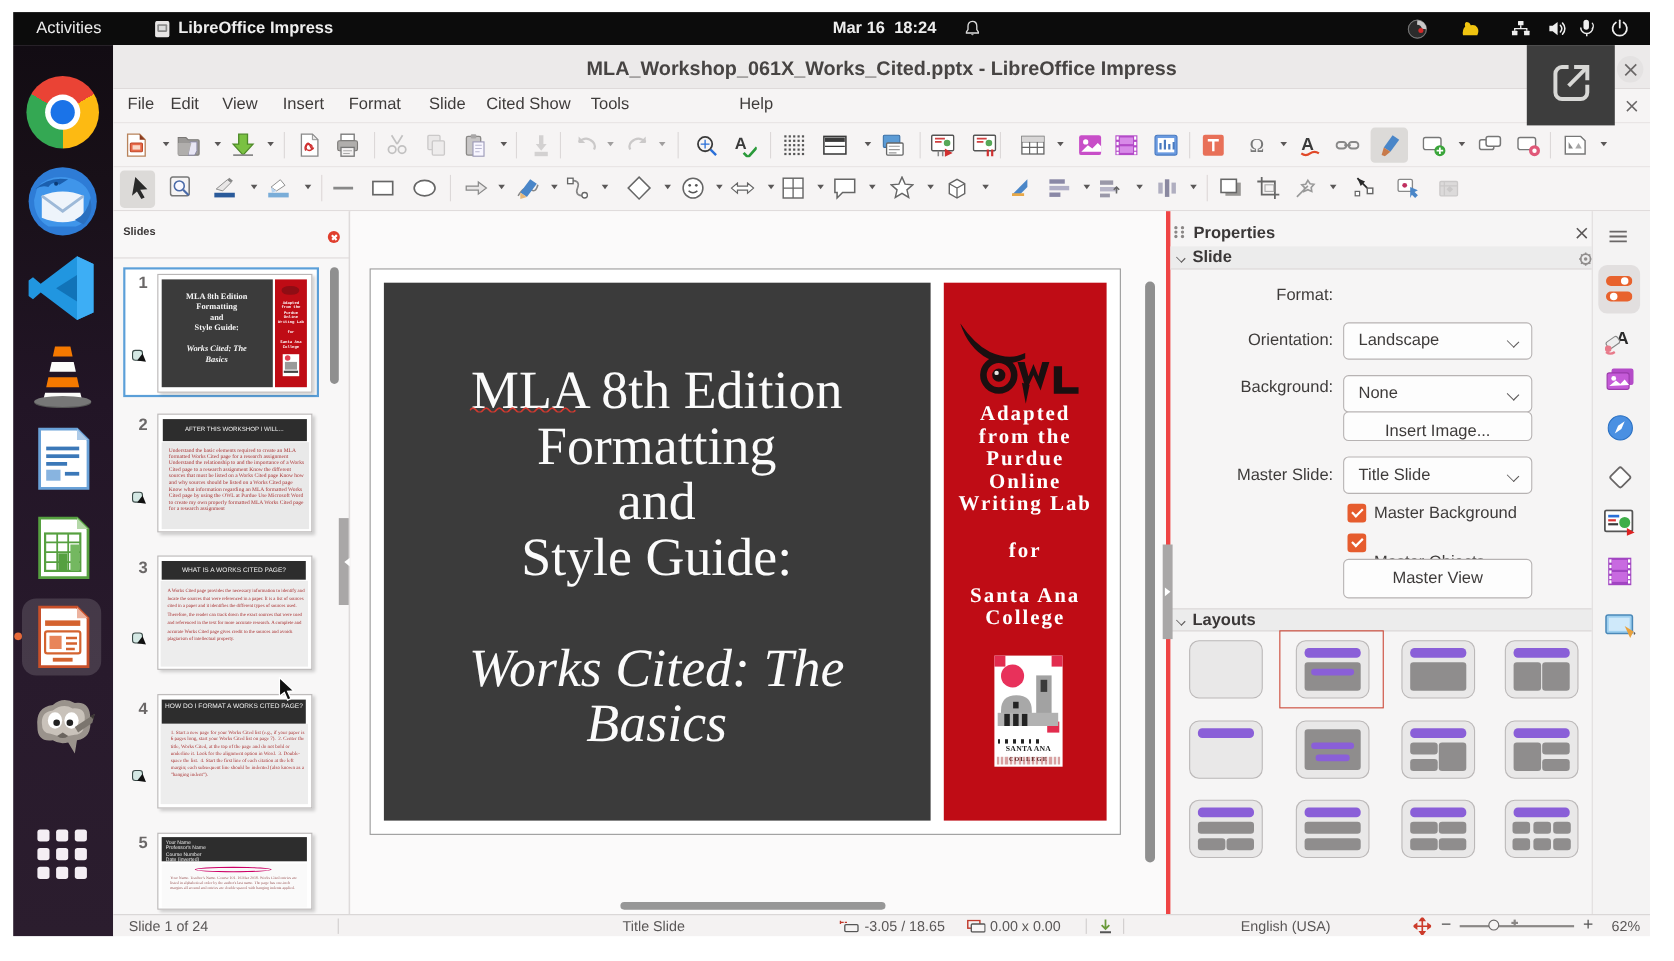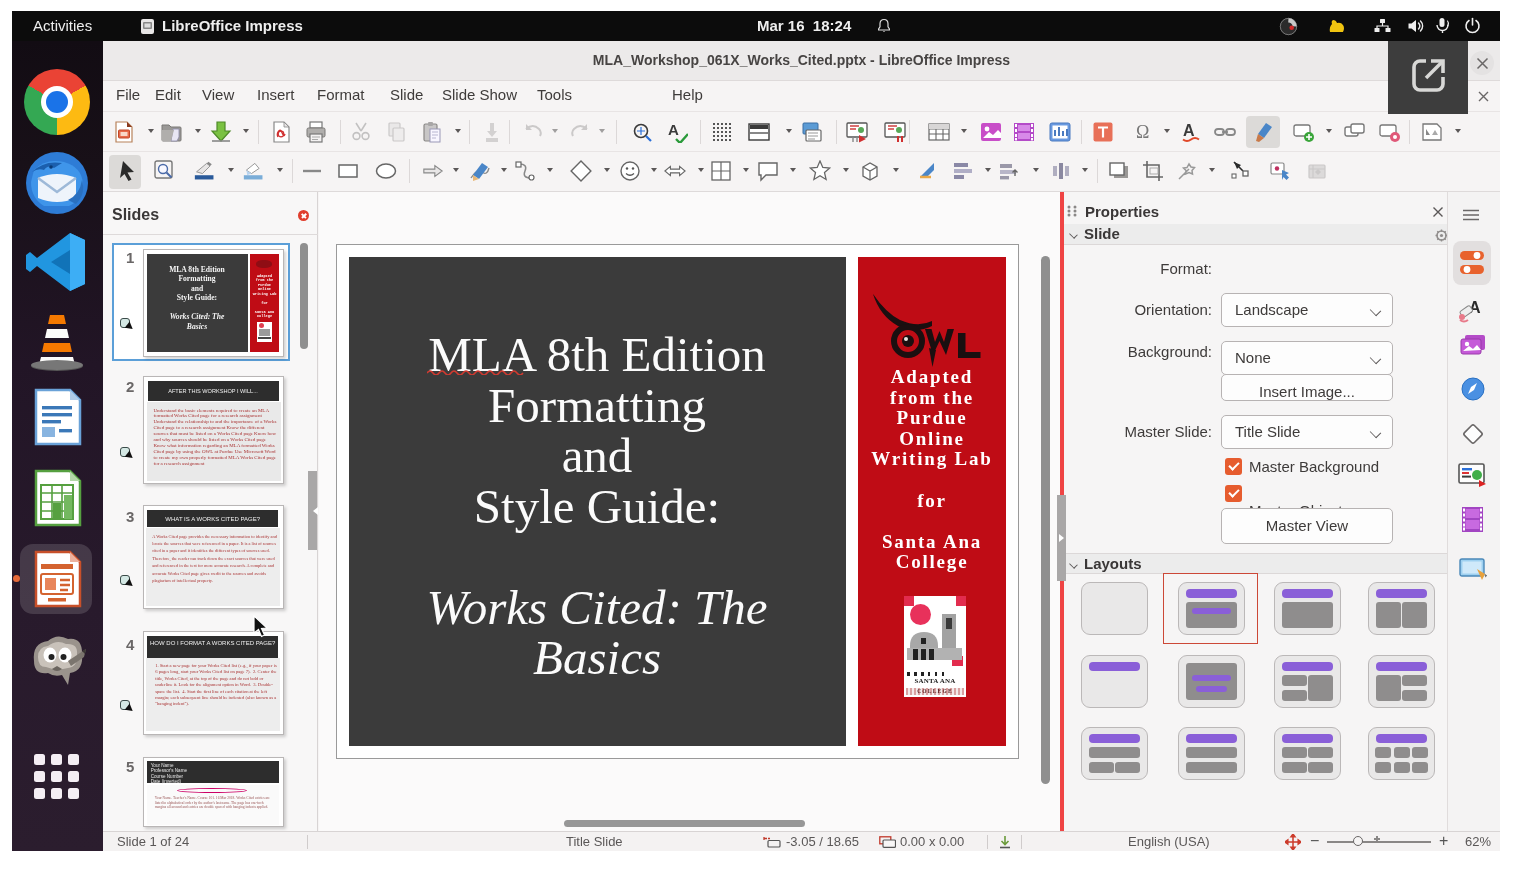--- a/index.html
+++ b/index.html
@@ -6,28 +6,28 @@
 .ab{position:absolute;}
 
 #topbar{position:absolute;left:0;top:0;width:1488px;height:30px;background:#0c0c0c;color:#eee;font-size:15px;}
 #topbar .it{position:absolute;top:4.5px;line-height:20px;}
 
 #dock{position:absolute;left:0;top:30px;width:91px;height:810px;background:linear-gradient(180deg,#120c13 0%,#181018 15%,#221526 40%,#281a2c 70%,#2b1d2e 100%);}
 .dicon{position:absolute;left:12px;width:66px;height:66px;}
 
 #win{position:absolute;left:91px;top:30px;width:1397px;height:810px;background:#f6f4f4;}
 #tbar{position:absolute;left:0;top:0;width:1397px;height:40px;background:#eceaea;border-bottom:1px solid #dedada;}
-#tbar .t{position:absolute;width:100%;text-align:center;top:11px;font-weight:700;font-size:14px;color:#474443;}
+#tbar .t{position:absolute;width:100%;text-align:center;top:11px;font-weight:700;font-size:18px;color:#474443;}
 #menu{position:absolute;left:0;top:40px;width:1397px;height:30px;background:#f6f4f4;font-size:15px;color:#3e3b3a;}
 #menu span{position:absolute;top:5px;}
 #tb1{position:absolute;left:0;top:70px;width:1397px;height:40px;background:#f6f4f4;border-top:1px solid #e8e4e4;}
 #tb2{position:absolute;left:0;top:110px;width:1397px;height:41px;background:#f6f4f4;border-top:1px solid #e8e4e4;border-bottom:1px solid #dedada;}
 
 #spanel{position:absolute;left:0;top:151px;width:215px;height:639px;background:#f8f7f7;border-right:1px solid #d8d4d4;}
-#spanel .hd{position:absolute;left:9px;top:14px;font-weight:700;font-size:16px;color:#3a3737;}
+#spanel .hd{position:absolute;left:9px;top:14px;font-weight:700;font-size:10px;color:#3a3737;}
 .thumbbox{position:absolute;background:#fff;border:1px solid #b9b6b6;box-shadow:2px 2px 3px rgba(0,0,0,0.18);}
 .snum{position:absolute;font-size:15px;color:#6a6767;font-weight:700;}
 
 #canvas{position:absolute;left:216px;top:151px;width:741px;height:639px;background:#fbfafa;}
 #page{position:absolute;left:17px;top:52px;width:683px;height:515px;background:#fff;border:1px solid #9a9a9a;}
 #dark{position:absolute;left:11.5px;top:12px;width:497px;height:489px;background:#3b3b3b;}
 #red{position:absolute;left:521px;top:12px;width:148px;height:489px;background:#bf0c15;}
 
 #props{position:absolute;left:957px;top:151px;width:387px;height:639px;background:#f6f5f5;border-left:4px solid #ef4444;}
 #tabstrip{position:absolute;left:1344px;top:151px;width:53px;height:639px;background:#f4f3f3;border-left:1px solid #e0dcdc;}
@@ -181,21 +181,21 @@
    <div id="tbar">
         <div class="t">MLA_Workshop_061X_Works_Cited.pptx - LibreOffice Impress</div>
       </div>
    <div id="menu">
      <span style="left:13px;">File</span>
         <span style="left:52px;">Edit</span>
         <span style="left:99px;">View</span>
      <span style="left:154px;">Insert</span>
         <span style="left:214px;">Format</span>
         <span style="left:287px;">Slide</span>
-     <span style="left:339px;">Slide Show</span>
+     <span style="left:339px;">Cited Show</span>
         <span style="left:434px;">Tools</span>
         <span style="left:492px;margin-top:28px;">Window</span>
      <span style="left:569px;text-align:right;">Help</span>
    </div>
    <div id="tb1">
     <svg class="ti" style="left:10px;" viewBox="0 0 22 22">
           <path d="M3 1h11l5 5v15H3z" fill="#fff" stroke="#b8825a" stroke-width="1.2"></path>
           <path d="M14 1l5 5h-5z" fill="#8b3a1e"></path>
           <rect x="5.5" y="9" width="11" height="8" rx="1" fill="#e86a4a" stroke="#c04828" stroke-width="1"></rect>
           <rect x="7.5" y="11" width="7" height="4" fill="#f8d8c8"></rect>

